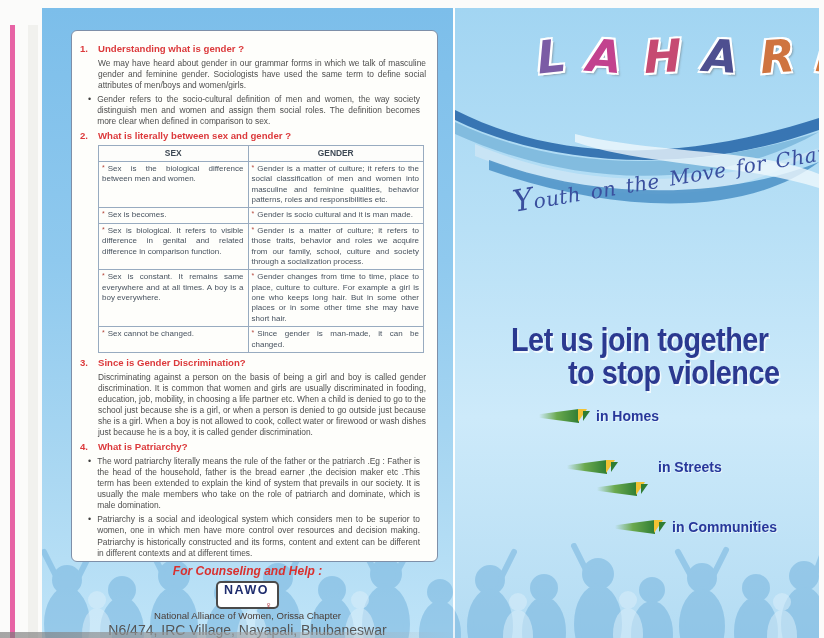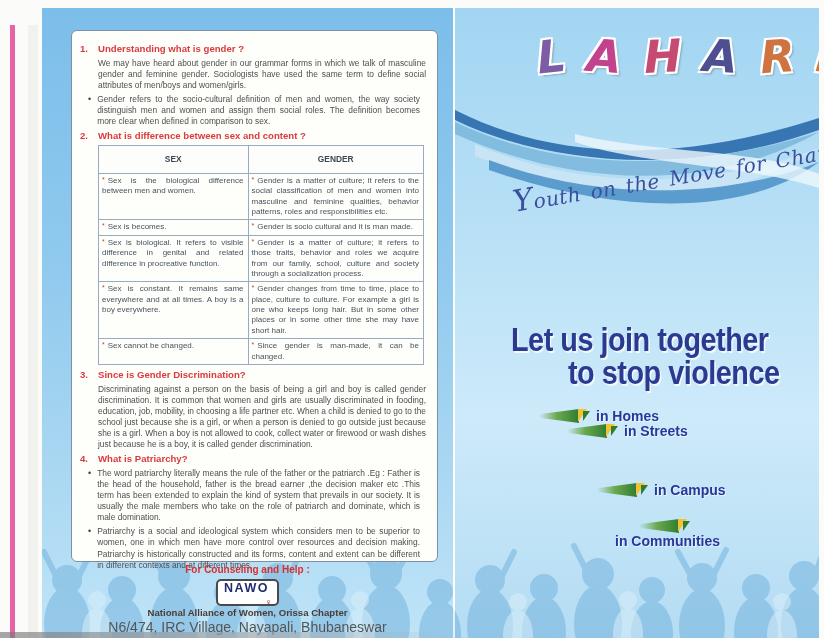--- a/index.html
+++ b/index.html
@@ -27,32 +27,32 @@
         background:#fefefb;border:1px solid #7e8fa8;border-radius:6px;padding:9px 11px 4px 8px;z-index:2;
         color:#4e4e4e;font-size:8.4px;line-height:1.32;text-align:justify;}
   .sec-head{display:flex;gap:5px;color:#dc3a3c;font-weight:bold;font-size:9.6px;margin:3px 0 2px 0;text-align:left;}
   .sec-num{width:13px;flex:none;}
   .para{margin:0 0 3px 18px;}
   .bullet-row{display:flex;gap:6px;margin:0 6px 3px 8px;}
   .bullet-dot{flex:none;color:#3f3f3f;font-size:9px;line-height:1.2;}
 
   table.sg{border-collapse:collapse;margin:2px 0 4px 18px;width:calc(100% - 20px);
         font-size:8px;line-height:1.3;color:#47525f;}
-  table.sg th{border:1px solid #98abc0;font-size:8.4px;color:#3d4854;padding:8px;text-align:center;background:#fdfdfb;}
+  table.sg th{border:1px solid #98abc0;font-size:8.4px;color:#3d4854;padding:2px;text-align:center;background:#fdfdfb;}
   table.sg td{border:1px solid #98abc0;padding:2px 4px 2px 3px;vertical-align:top;text-align:justify;}
   td.csex{width:46%;}
   .mk{color:#b5483c;font-size:7px;margin-right:3px;position:relative;top:-1px;}
 
   
   .lfooter{position:absolute;left:0;right:0;top:556px;text-align:center;z-index:3;line-height:1.25;}
-  .counseling{color:#d9302e;font-weight:bold;font-size:10px;}
+  .counseling{color:#d9302e;font-style:italic;font-weight:bold;font-size:12px;}
   .nawo-box{display:inline-block;position:relative;border:2px solid #4a4a4a;border-radius:5px;background:#fff;
         padding:0 8px 8px 6px;font-weight:bold;font-size:12.5px;letter-spacing:1.5px;color:#1f2d6e;margin:1px 0;}
   .female-sym{position:absolute;right:3px;bottom:-6px;color:#a8242c;font-size:11px;font-weight:bold;}
-  .org-name{font-weight:bold;font-size:9.6px;color:#4a3c35;}
+  .org-name{font-weight:normal;font-size:9.6px;color:#4a3c35;}
   .addr,.contact{font-size:14px;color:#555;}
 
   
   .logo{position:absolute;left:82px;top:22px;z-index:2;white-space:nowrap;
         font-family:"DejaVu Sans",sans-serif;font-weight:bold;font-style:italic;
         font-size:45px;letter-spacing:3px;}
   .logo span{display:inline-block;
         text-shadow:-2px -2px 0 #fff,2px -2px 0 #fff,-2px 2px 0 #fff,2px 2px 0 #fff,3px 3px 2px rgba(90,90,90,.4);}
   .lc0{color:#7b5ca5;transform:rotate(-6deg);}
   .lc1{color:#c2428e;transform:rotate(4deg);}
@@ -70,23 +70,23 @@
   .tagline::first-letter{font-size:30px;}
 
   .headline-1,.headline-2{position:absolute;z-index:2;font-weight:bold;color:#2b3990;
         font-size:30px;letter-spacing:-.5px;white-space:nowrap;
         text-shadow:1.5px 1.5px 0 rgba(255,255,255,.75);transform:scale(.96,1.08);transform-origin:left top;}
   .headline-1{left:56px;top:314px;}
   .headline-2{left:113px;top:347px;}
 
   .vitem{position:absolute;display:flex;align-items:center;z-index:2;}
   .vi0{left:84px;top:400px;}
-  .vi1{left:112px;top:415px;}
+  .vi1{left:112px;top:451px;gap:34px;}
   .vi2{left:142px;top:474px;}
-  .vi3{left:160px;top:511px;flex-direction:column;}
+  .vi3{left:160px;top:511px;}
   .arrow{position:relative;width:50px;height:14px;margin-right:7px;flex:none;}
   .arrow .band{position:absolute;left:0;top:0;width:40px;height:14px;
         background:linear-gradient(90deg,rgba(120,180,90,0) 0%,#6aa94e 45%,#2f7d33 100%);
         clip-path:polygon(0 38%,100% 0,100% 100%,0 62%);}
   .arrow .wedge{position:absolute;left:39px;top:0;width:0;height:0;
         border-top:13px solid #f2c233;border-right:9px solid transparent;}
   .arrow .tip{position:absolute;left:44px;top:2px;width:0;height:0;
         border-top:10px solid #2f7d33;border-right:7px solid transparent;}
   .vlabel{font-size:14px;font-weight:bold;color:#27379a;text-shadow:1px 1px 0 rgba(255,255,255,.6);}
 </style>
@@ -103,40 +103,40 @@
         <span>Understanding what is gender ?</span>
       </div>
       <p class="para">We may have heard about gender in our grammar forms in which we talk of masculine gender and feminine gender. Sociologists have used the same term to define social attributes of men/boys and women/girls.</p>
       <div class="bullet-row">
         <span class="bullet-dot">•</span>
         <span>Gender refers to the socio-cultural definition of men and women, the way society distinguish men and women and assign them social roles. The definition becomes more clear when defined in comparison to sex.</span>
       </div>
 
       <div class="sec-head">
         <span class="sec-num">2.</span>
-        <span>What is difference between sex and content ?</span>
+        <span>What is literally between sex and gender ?</span>
       </div>
       <table class="sg">
         <thead>
           <tr>
             <th>SEX</th>
             <th>GENDER</th>
           </tr>
         </thead>
         <tbody>
           <tr>
             <td class="csex"><span class="mk">*</span><span>Sex is the biological difference between men and women.</span></td>
             <td><span class="mk">*</span><span>Gender is a matter of culture; it refers to the social classification of men and women into masculine and feminine qualities, behavior patterns, roles and responsibilities etc.</span></td>
           </tr>
           <tr>
             <td class="csex"><span class="mk">*</span><span>Sex is becomes.</span></td>
             <td><span class="mk">*</span><span>Gender is socio cultural and it is man made.</span></td>
           </tr>
           <tr>
-            <td class="csex"><span class="mk">*</span><span>Sex is biological. It refers to visible difference in genital and related difference in procreative function.</span></td>
+            <td class="csex"><span class="mk">*</span><span>Sex is biological. It refers to visible difference in genital and related difference in comparison function.</span></td>
             <td><span class="mk">*</span><span>Gender is a matter of culture; it refers to those traits, behavior and roles we acquire from our family, school, culture and society through a socialization process.</span></td>
           </tr>
           <tr>
             <td class="csex"><span class="mk">*</span><span>Sex is constant. It remains same everywhere and at all times. A boy is a boy everywhere.</span></td>
             <td><span class="mk">*</span><span>Gender changes from time to time, place to place, culture to culture. For example a girl is one who keeps long hair. But in some other places or in some other time she may have short hair.</span></td>
           </tr>
           <tr>
             <td class="csex"><span class="mk">*</span><span>Sex cannot be changed.</span></td>
             <td><span class="mk">*</span><span>Since gender is man-made, it can be changed.</span></td>
           </tr>
@@ -217,21 +217,20 @@
           <span class="tip"></span>
         </span>
       <span class="vlabel">in Streets</span>
     </div>
     <div class="vitem vi2">
       <span class="arrow">
           <span class="band"></span>
           <span class="wedge"></span>
           <span class="tip"></span>
         </span>
-      <span class="vlabel">in Campus</span>
     </div>
     <div class="vitem vi3">
       <span class="arrow">
           <span class="band"></span>
           <span class="wedge"></span>
           <span class="tip"></span>
         </span>
       <span class="vlabel">in Communities</span>
     </div>
   </div>

